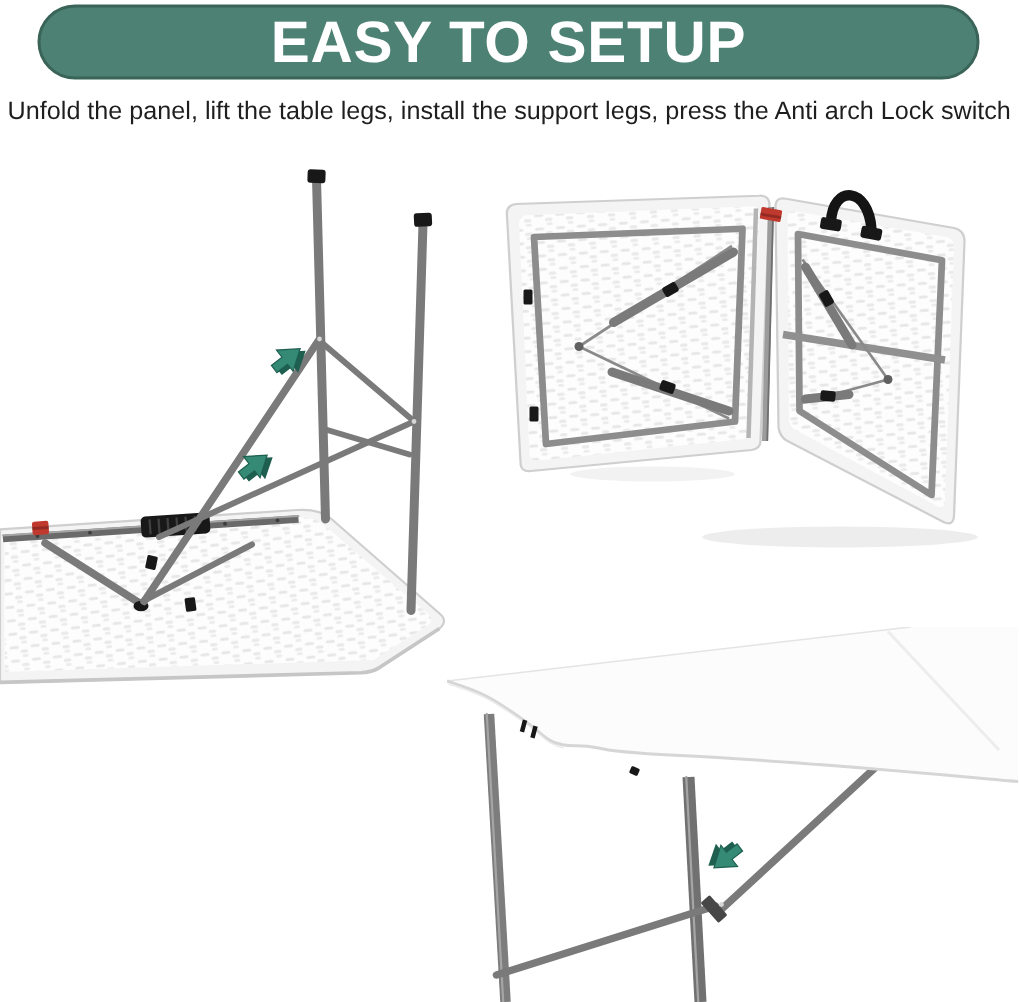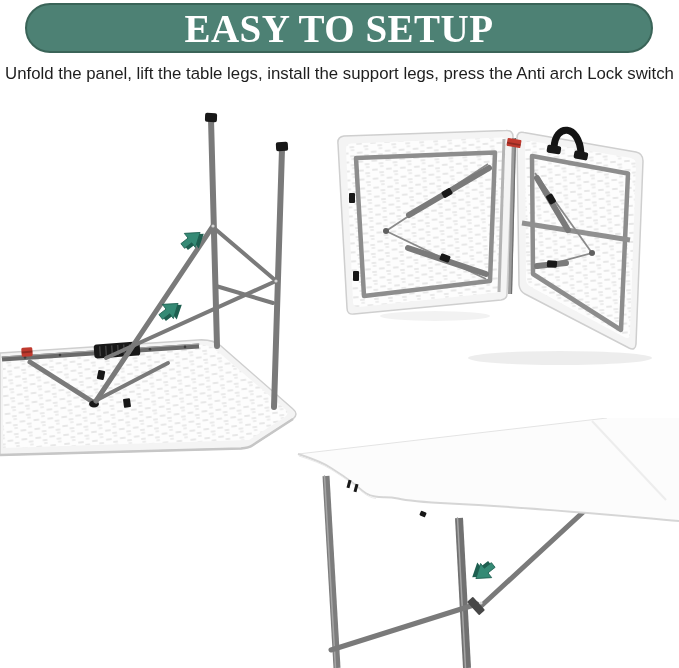--- a/index.html
+++ b/index.html
@@ -7,21 +7,21 @@
     width:679px;height:668px;position:relative;overflow:hidden;
     background:#ffffff;
     font-family:"Liberation Sans", sans-serif;
   }
   
   .banner{
     position:absolute;left:25px;top:3px;width:628px;height:50px;
     box-sizing:border-box;border-radius:26px;
     background:var(--c-banner-bg,#4d8174);
     border:2px solid var(--c-banner-border,#3a6458);
-    display:flex;align-items:center;justify-content:center;font-family:Liberation Serif, serif;
+    display:flex;align-items:center;justify-content:center;
   }
   .banner h1{
     margin:0;color:var(--c-banner-text,#fff);
     font-size:39px;font-weight:bold;letter-spacing:.5px;line-height:1;
   }
   
   .desc{
     position:absolute;top:63px;left:0;right:0;text-align:center;
     color:var(--c-body-text,#1e1e1e);
     font-size:16.8px;line-height:22.5px;

